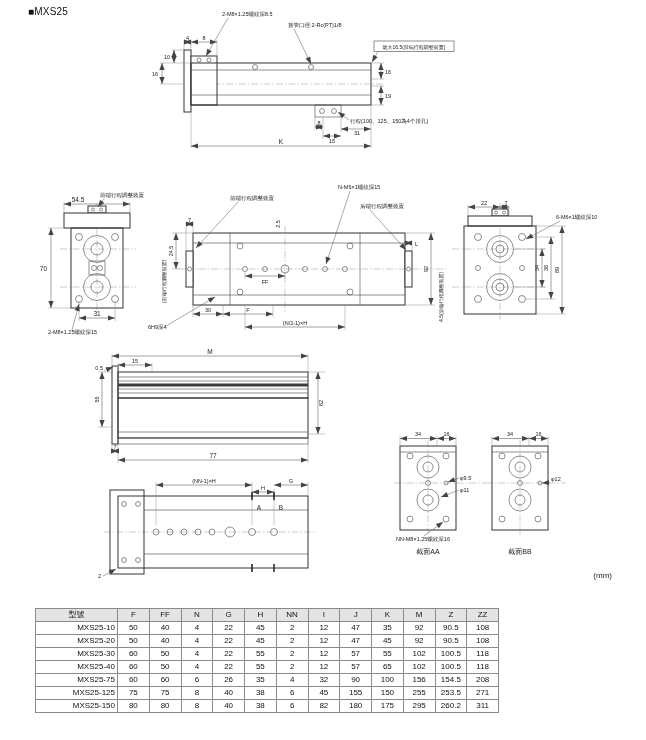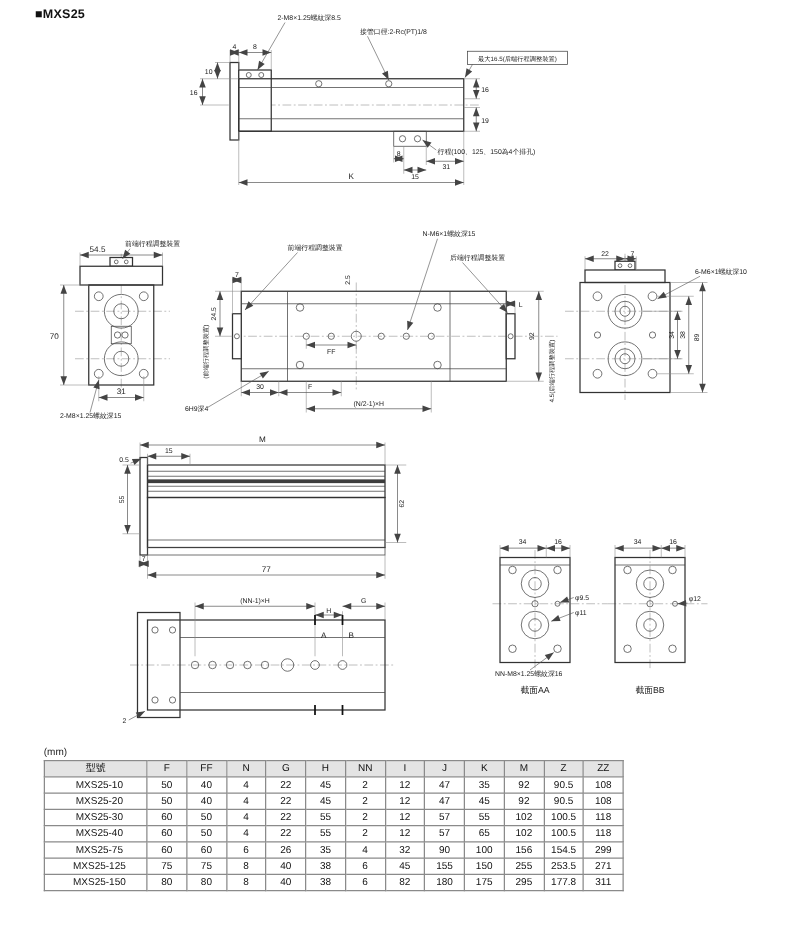--- a/index.html
+++ b/index.html
@@ -1,36 +1,36 @@
 <!DOCTYPE html>
 <html><head>
 <meta charset="utf-8">
 <style>
   * { margin:0; padding:0; box-sizing:border-box; }
   html,body { width:646px; height:740px; }
   body { background:#fff; font-family:"Liberation Sans",sans-serif; position:relative; overflow:hidden; }
-  .title { position:absolute; left:28px; top:6px; font-size:10px; font-weight:700; color:#111; letter-spacing:0.2px; }
+  .title { position:absolute; left:28px; top:6px; font-size:10px; font-weight:400; color:#111; letter-spacing:0.2px; }
   svg.canvas { position:absolute; left:0; top:0; }
   svg text { font-family:"Liberation Sans",sans-serif; fill:#1b1b1b; }
   .t6 { font-size:6.5px; } .t5 { font-size:5.5px; } .t5s { font-size:5px; } .t7 { font-size:7px; }
   .tm { text-anchor:middle; } .te { text-anchor:end; }
   .ol  { fill:none; stroke:#333; stroke-width:1; }
   .olf { fill:#fff;  stroke:#333; stroke-width:1; }
   .ol2 { fill:none; stroke:#444; stroke-width:0.6; }
   .ext { fill:none; stroke:#888; stroke-width:0.45; }
   .dim { stroke:#555; stroke-width:0.55; fill:none; }
   .cl  { stroke:#999; stroke-width:0.5; fill:none; stroke-dasharray:7 2 1.5 2; }
   .leader { stroke:#555; stroke-width:0.5; fill:none; }
   .thick { stroke:#111; stroke-width:1.4; fill:none; }
   .dark { fill:#3d3d3d; }
-  .unit { position:absolute; left:35px; top:597px; width:577px; text-align:left; font-size:8px; color:#222; }
+  .unit { position:absolute; left:35px; top:571px; width:577px; text-align:right; font-size:8px; color:#222; }
   table.dims { position:absolute; left:35px; top:608px; width:464px; border-collapse:collapse; table-layout:fixed; font-size:8px; color:#111; }
   table.dims th, table.dims td { border:1px solid #8a8a8a; text-align:center; padding:2px 2px; height:9px; line-height:1; overflow:hidden; white-space:nowrap; }
   table.dims th { background:#e4e4e4; font-weight:400; }
-  table.dims td.model { text-align:center; padding-left:8px; }
+  table.dims td.model { text-align:right; padding-left:8px; }
   col.c0 { width:82px; }
 </style>
 </head>
 <body>
 
 <div class="title">■MXS25</div>
 
 <svg class="canvas" width="646" height="600" viewBox="0 0 646 600">
   <defs>
     <marker id="arr" markerUnits="userSpaceOnUse" markerWidth="8" markerHeight="6" refX="7.6" refY="3" orient="auto-start-reverse">
@@ -425,21 +425,21 @@
         <td>60</td>
         <td>6</td>
         <td>26</td>
         <td>35</td>
         <td>4</td>
         <td>32</td>
         <td>90</td>
         <td>100</td>
         <td>156</td>
         <td>154.5</td>
-        <td>299</td>
+        <td>208</td>
       </tr>
       <tr>
         <td class="model">MXS25-125</td>
         <td>75</td>
         <td>75</td>
         <td>8</td>
         <td>40</td>
         <td>38</td>
         <td>6</td>
         <td>45</td>
@@ -454,17 +454,17 @@
         <td>80</td>
         <td>80</td>
         <td>8</td>
         <td>40</td>
         <td>38</td>
         <td>6</td>
         <td>82</td>
         <td>180</td>
         <td>175</td>
         <td>295</td>
-        <td>177.8</td>
+        <td>260.2</td>
         <td>311</td>
       </tr>
     </tbody>
 </table>
 
 </body></html>

